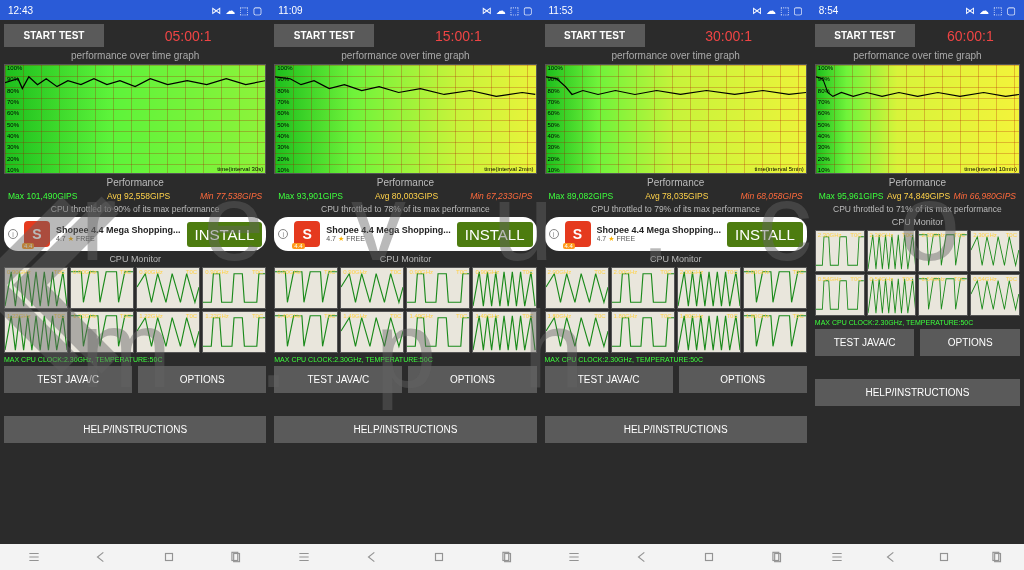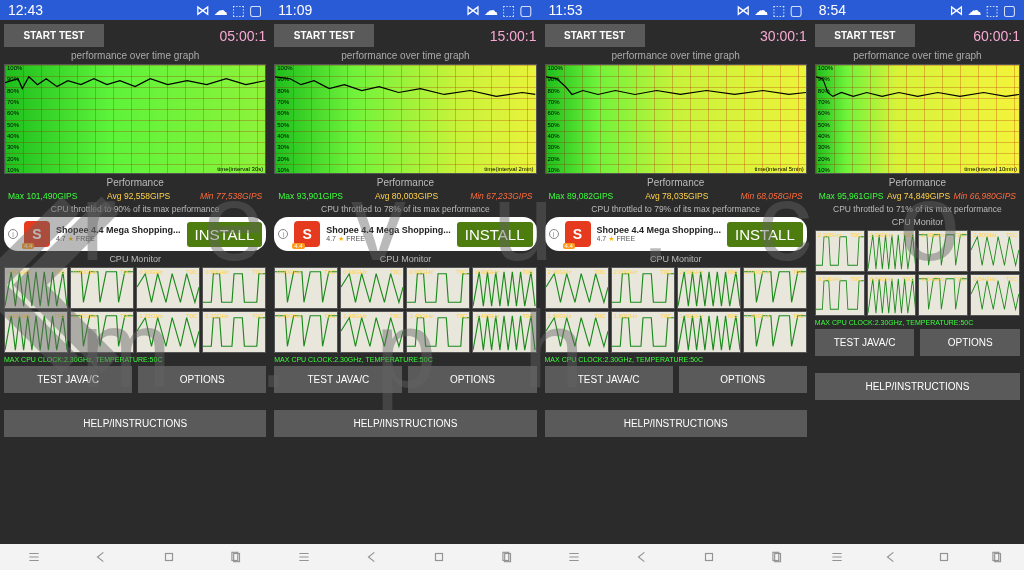--- a/index.html
+++ b/index.html
@@ -1,25 +1,25 @@
 <!DOCTYPE html>
 <html><head>
 <meta charset="utf-8">
 <style>
   * { margin:0; padding:0; box-sizing:border-box; }
   body { width:1024px; height:570px; background:#2b2b2b; font-family:Arial,Helvetica,sans-serif; color:#ccc; position:relative; overflow:hidden; }
   .row { display:flex; width:100%; height:100%; }
   .phone { flex:1; display:flex; flex-direction:column; background:#2b2b2b; position:relative; }
-  .statusbar { height:20px; background:#2a5bd7; display:flex; justify-content:space-between; align-items:center; padding:0 8px; color:#fff; font-size:14px; }
+  .statusbar { height:20px; background:#2a5bd7; display:flex; justify-content:space-between; align-items:center; padding:0 8px; color:#fff; font-size:10px; }
   .sb-right { display:flex; gap:4px; align-items:center; }
   .app { flex:1; display:flex; flex-direction:column; padding:4px 4px 0 4px; gap:3px; }
   .toprow { display:flex; align-items:center; gap:6px; }
   .btn { background:#5a5a5a; color:#fff; font-size:10px; padding:6px 10px; border:none; cursor:pointer; }
   .btn.big { flex:none; width:100px; font-weight:bold; }
-  .timer { flex:1; text-align:right; font-size:14px; color:#f9a8d4; }
+  .timer { flex:1; text-align:center; font-size:14px; color:#ef4444; }
   .graphlabel { text-align:center; font-size:10px; color:#aaa; }
   .graph { height:110px; position:relative; background:linear-gradient(to right,#2bdc2b 0%,#6ff33a 30%,#b8f33a 65%,#ecf33a 100%); border:1px solid #555; overflow:hidden; }
   .graph.g1 { background:linear-gradient(to right,#1dbf1d 0%,#5cf33a 40%,#8df33a 100%); }
   .graph.g2 { background:linear-gradient(to right,#1dbf1d 0%,#6ff33a 30%,#c8f33a 70%,#e9f33a 100%); }
   .graph.g3 { background:linear-gradient(to right,#1dbf1d 0%,#6ff33a 20%,#c8f33a 50%,#ecf33a 100%); }
   .graph.g4 { background:linear-gradient(to right,#1dbf1d 0%,#6ff33a 15%,#d8f33a 40%,#f3f33a 100%); }
   .grid { position:absolute; inset:0; background-image:
     repeating-linear-gradient(to bottom, rgba(170,0,0,.25) 0 1px, transparent 1px 11px),
     repeating-linear-gradient(to right, rgba(170,0,0,.25) 0 1px, transparent 1px 18px); }
   .trace { position:absolute; top:0; left:0; width:100%; height:100%; }
@@ -41,21 +41,21 @@
   .ad-info { width:10px; height:10px; border:1px solid #888; border-radius:50%; color:#888; font-size:7px; display:flex; align-items:center; justify-content:center; }
   .cpu-title { text-align:center; font-size:9px; color:#bbb; }
   .cpu-grid { display:grid; grid-template-columns:repeat(4,1fr); gap:2px; }
   .mini { height:42px; background:#e9e6dc; border:1px solid #555; position:relative; overflow:hidden; }
   .mini svg { width:100%; height:100%; }
   .mini-l { position:absolute; top:1px; left:2px; font-size:6px; color:#ffd24a; }
   .mini-r { position:absolute; top:1px; right:2px; font-size:6px; color:#ffd24a; }
   .maxcpu { font-size:7px; color:#3cff3c; }
   .btnrow { display:flex; gap:6px; }
   .btnrow .btn { flex:1; text-align:center; font-size:10px; padding:8px 4px; }
-  .help { margin-top:14px; }
+  .help { margin-top:20px; }
   .help .btn { width:70%; margin:0 auto; display:block; }
   .navbar { height:26px; background:#f3f3f3; display:flex; justify-content:space-around; align-items:center; }
   .nav-ic { width:14px; height:14px; opacity:.6; }
   .watermark { position:absolute; inset:0; display:flex; align-items:center; justify-content:center; font-size:110px; font-weight:300; letter-spacing:28px; color:rgba(100,100,100,.45); pointer-events:none; font-family:Arial,sans-serif; }
   .wm-chev { position:absolute; left:-20px; top:50%; transform:translateY(-50%); }
 </style>
 </head>
 <body>
 
 <div class="row" id="root">

